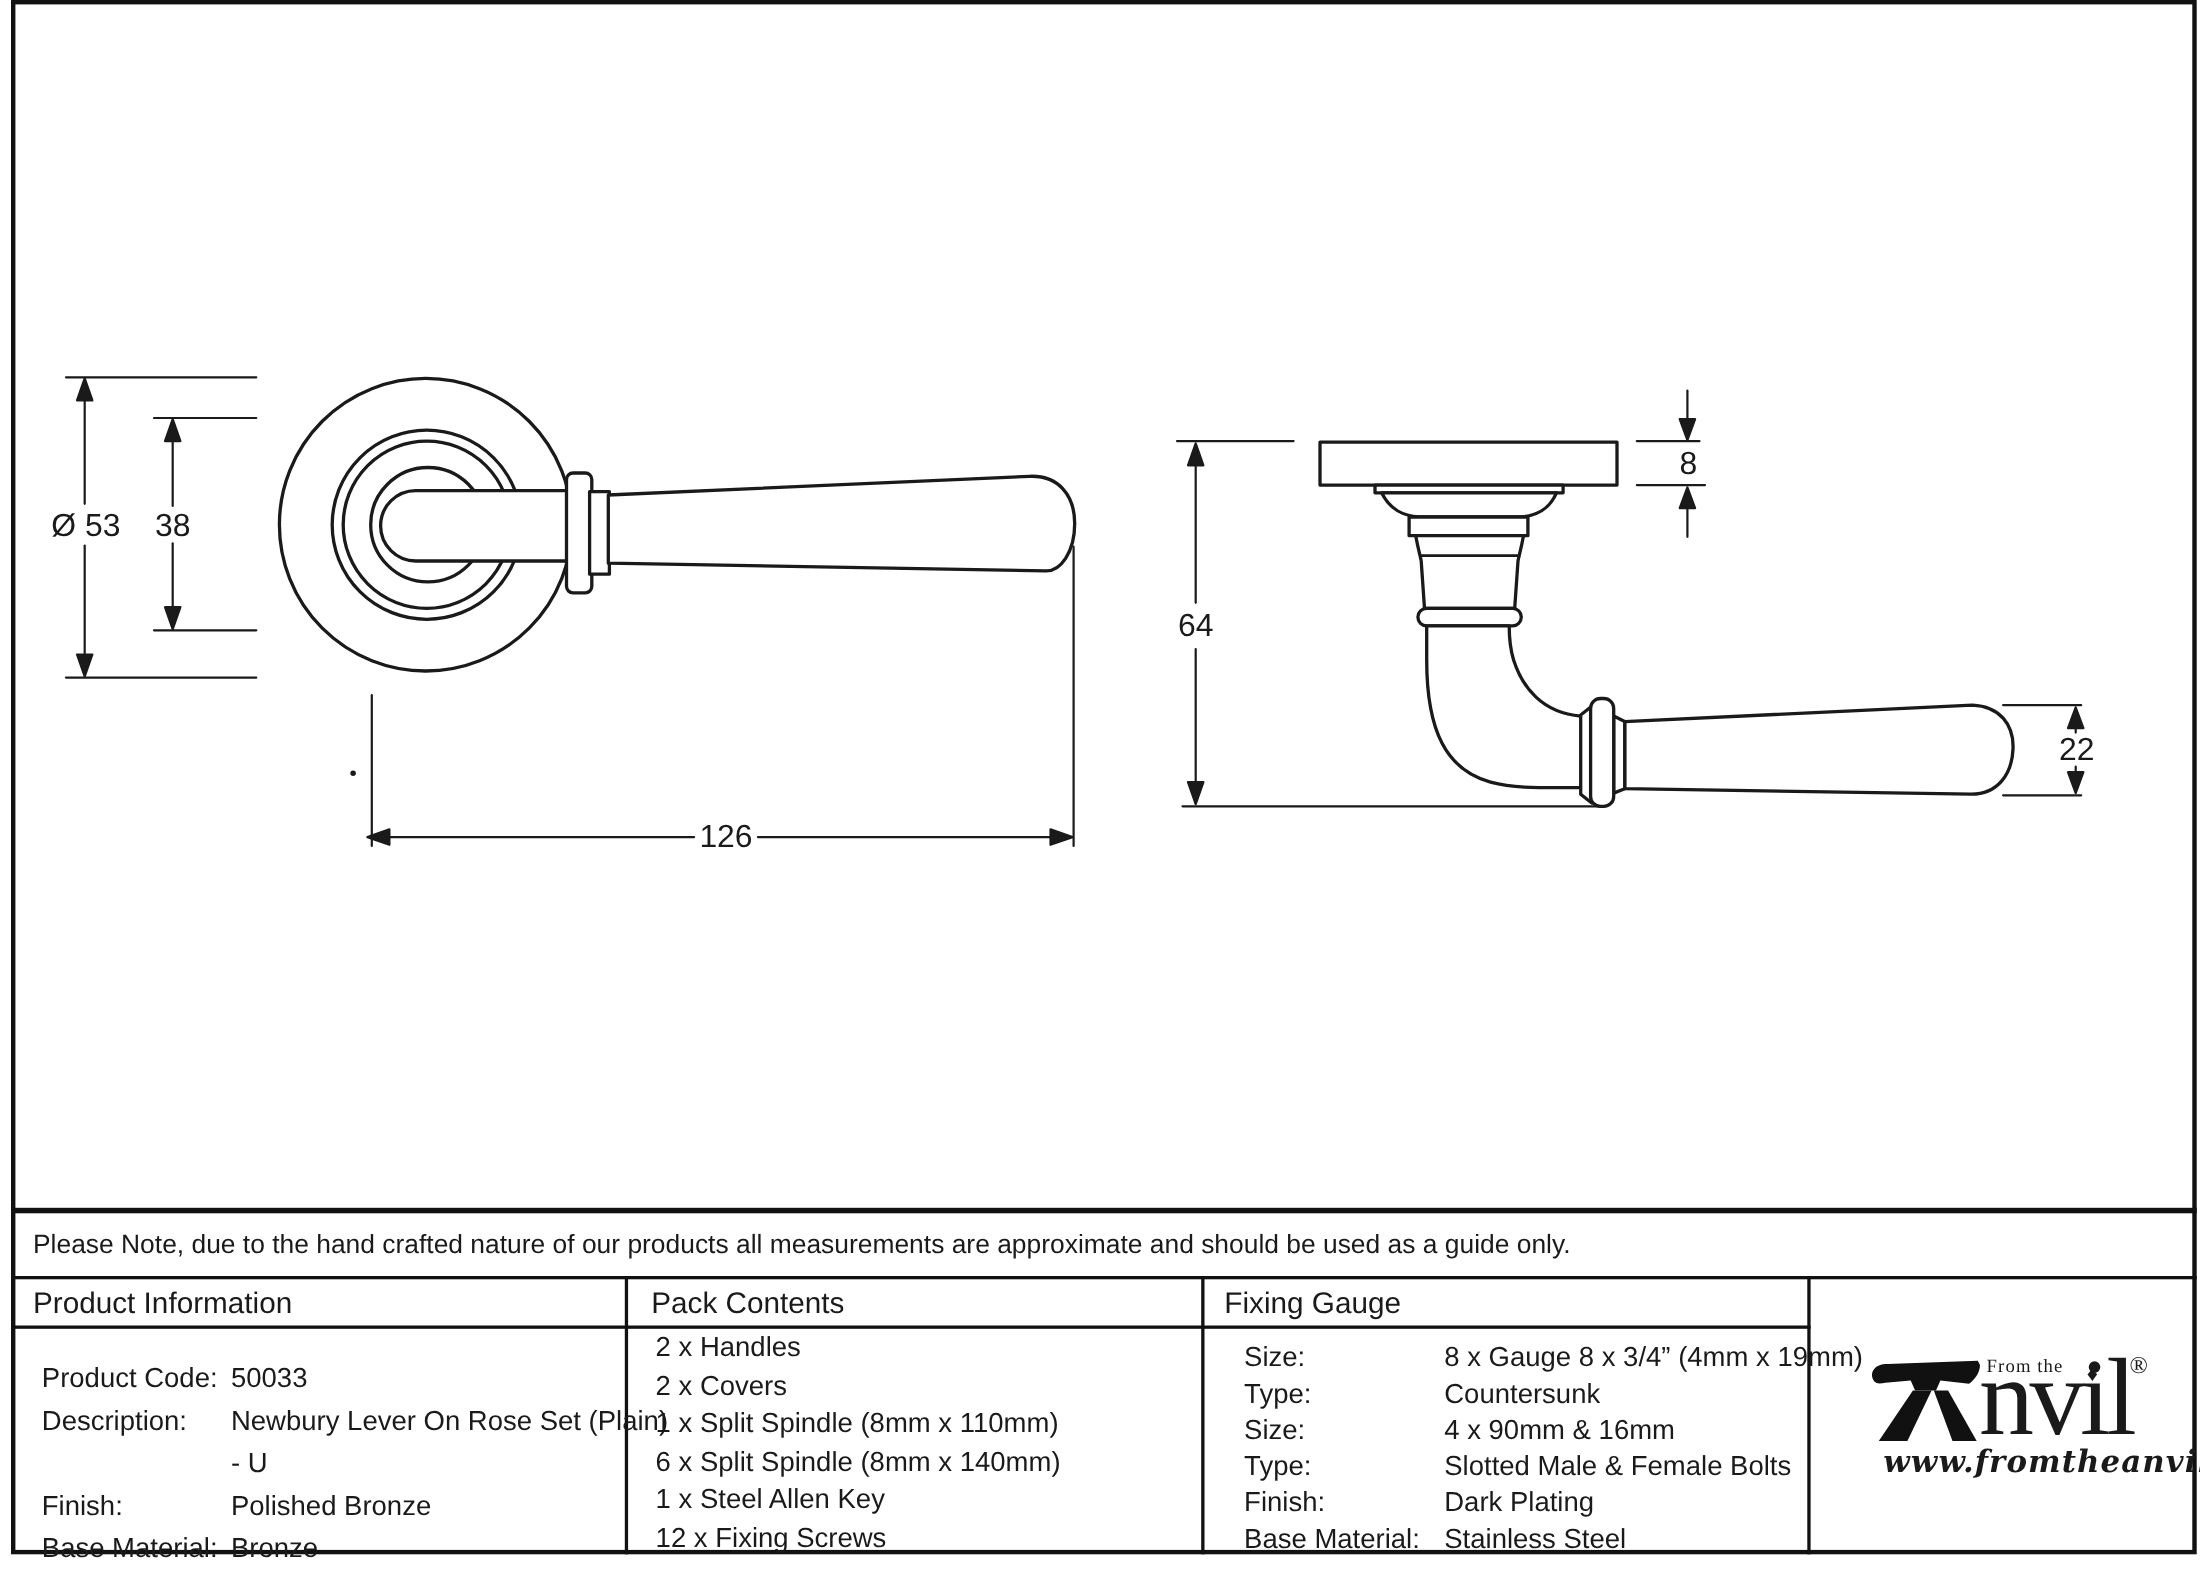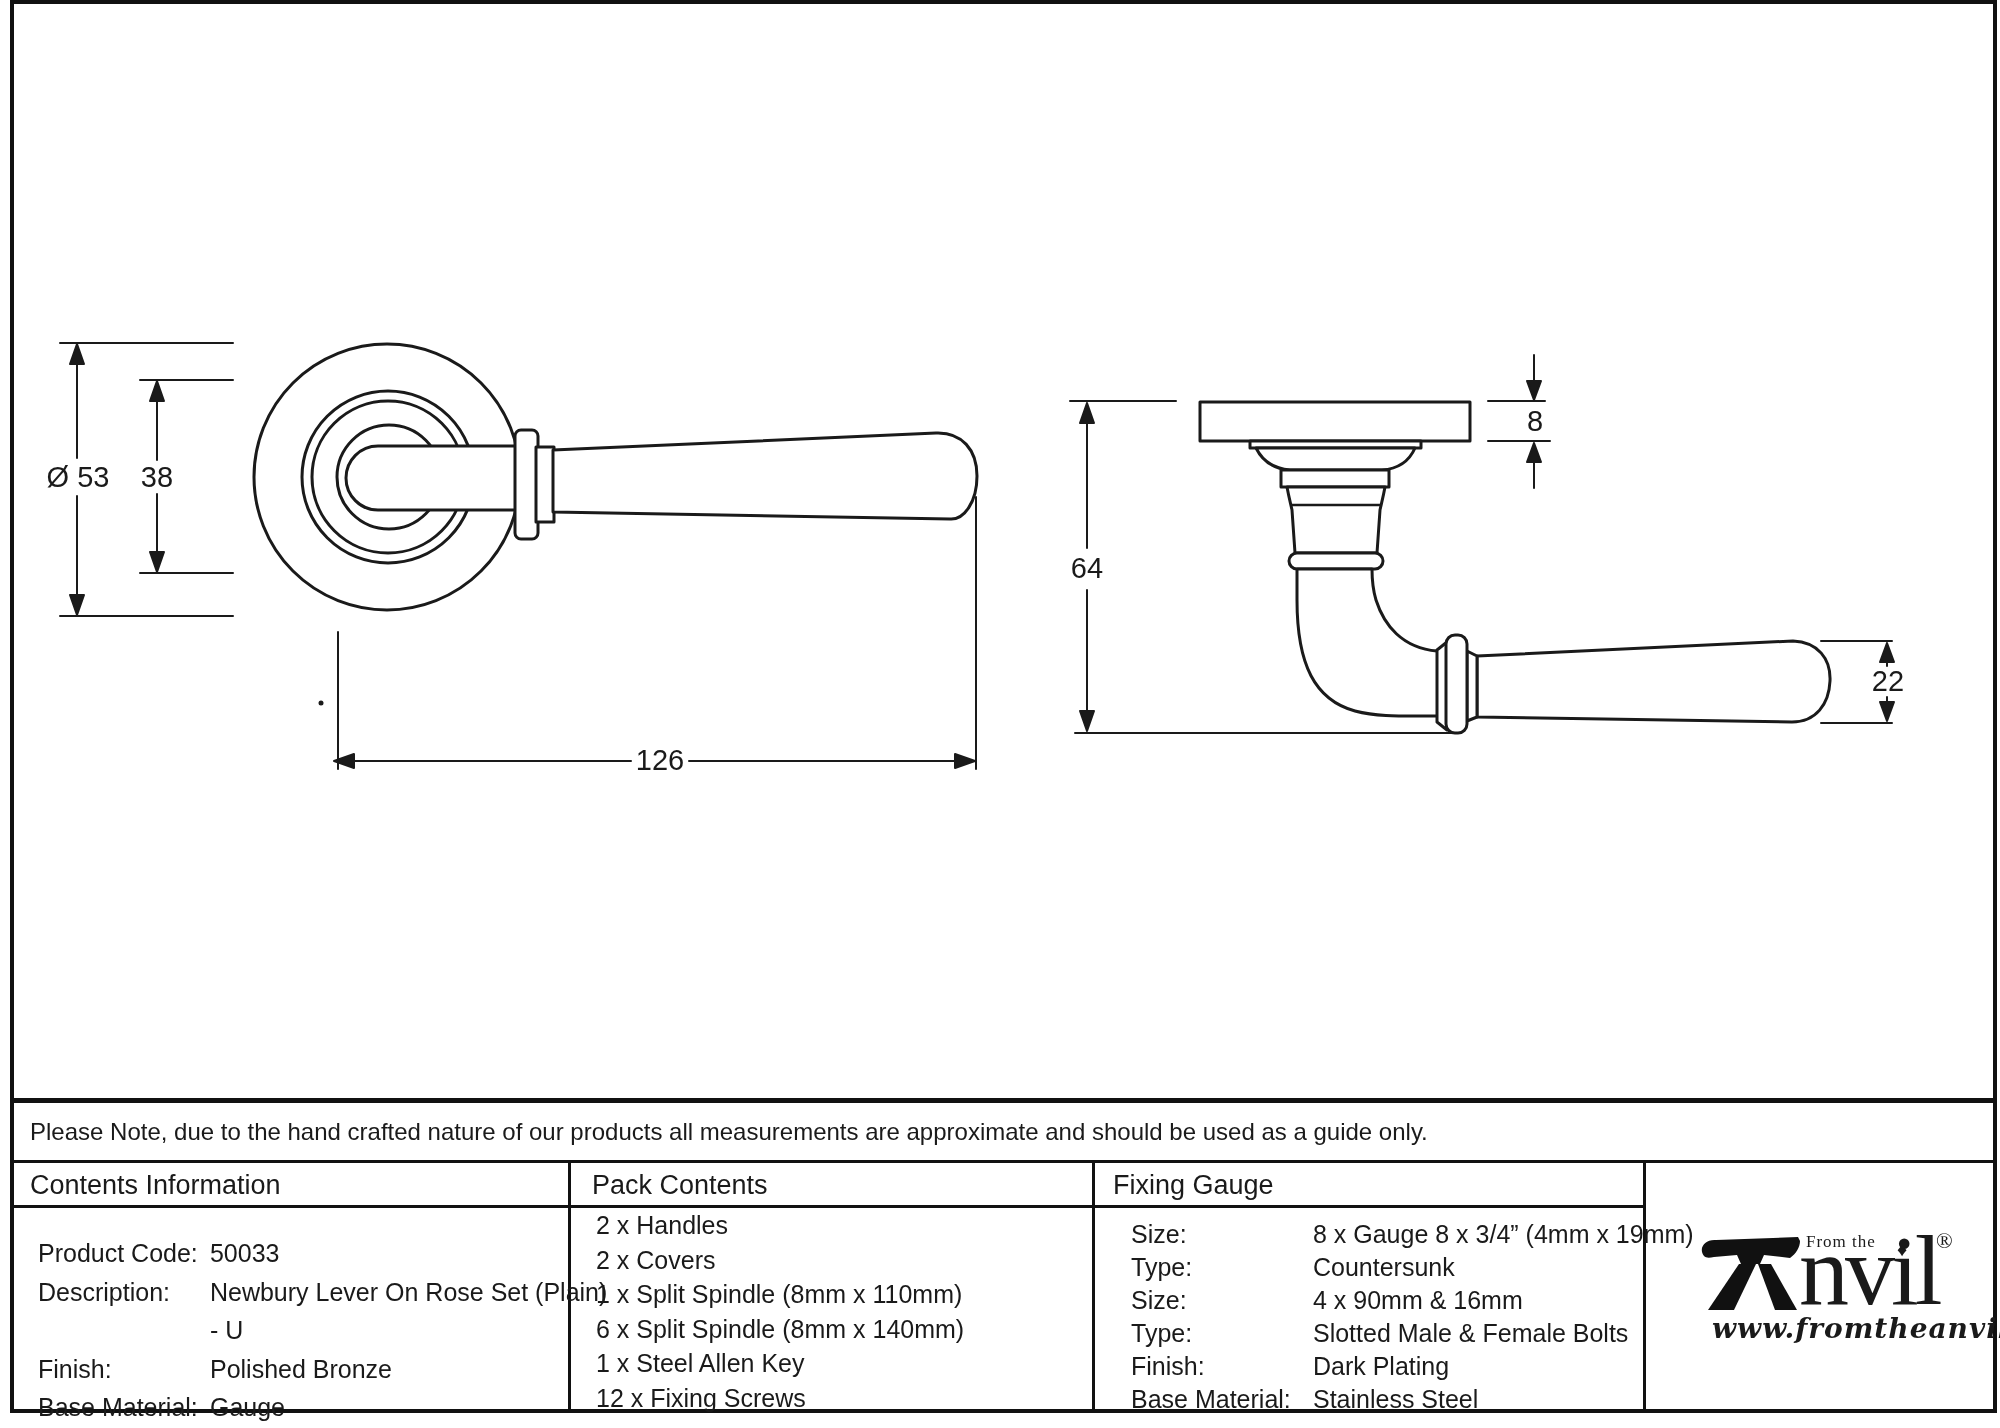--- a/index.html
+++ b/index.html
@@ -126,21 +126,21 @@
   <div class="outer-border"></div>
   <div class="rule" style="left:10px;top:1098px;width:1987px;height:5px;"></div>
   <div class="rule" style="left:10px;top:1160px;width:1987px;height:3px;"></div>
   <div class="rule" style="left:10px;top:1205px;width:1636px;height:3px;"></div>
   <div class="rule" style="left:568px;top:1160px;width:3px;height:253px;"></div>
   <div class="rule" style="left:1092px;top:1160px;width:3px;height:253px;"></div>
   <div class="rule" style="left:1643px;top:1160px;width:3px;height:253px;"></div>
 
   <div class="note-text">Please Note, due to the hand crafted nature of our products all measurements are approximate and should be used as a guide only.</div>
 
-  <div class="col-header" style="left:30px;">Contents Information</div>
+  <div class="col-header" style="left:30px;">Product Information</div>
   <div class="col-header" style="left:592px;">Pack Contents</div>
   <div class="col-header" style="left:1113px;">Fixing Gauge</div>
 
   <div class="kv-block" style="left:38px;top:1222px;line-height:38.5px;margin-top:12px;">
     <div class="kv-row">
       <span class="kv-label" style="width:165px;">Product Code:</span>
       <span>50033</span>
     </div>
     <div class="kv-row">
       <span class="kv-label" style="width:165px;">Description:</span>
@@ -149,21 +149,21 @@
     <div class="kv-row">
       <span class="kv-label" style="width:165px;"></span>
       <span>- U</span>
     </div>
     <div class="kv-row">
       <span class="kv-label" style="width:165px;">Finish:</span>
       <span>Polished Bronze</span>
     </div>
     <div class="kv-row">
       <span class="kv-label" style="width:165px;">Base Material:</span>
-      <span>Gauge</span>
+      <span>Bronze</span>
     </div>
   </div>
 
   <div class="list-block" style="left:596px;top:1208px;line-height:34.5px;">
     <div class="list-item">2 x Handles</div>
     <div class="list-item">2 x Covers</div>
     <div class="list-item">1 x Split Spindle (8mm x 110mm)</div>
     <div class="list-item">6 x Split Spindle (8mm x 140mm)</div>
     <div class="list-item">1 x Steel Allen Key</div>
     <div class="list-item">12 x Fixing Screws</div>

